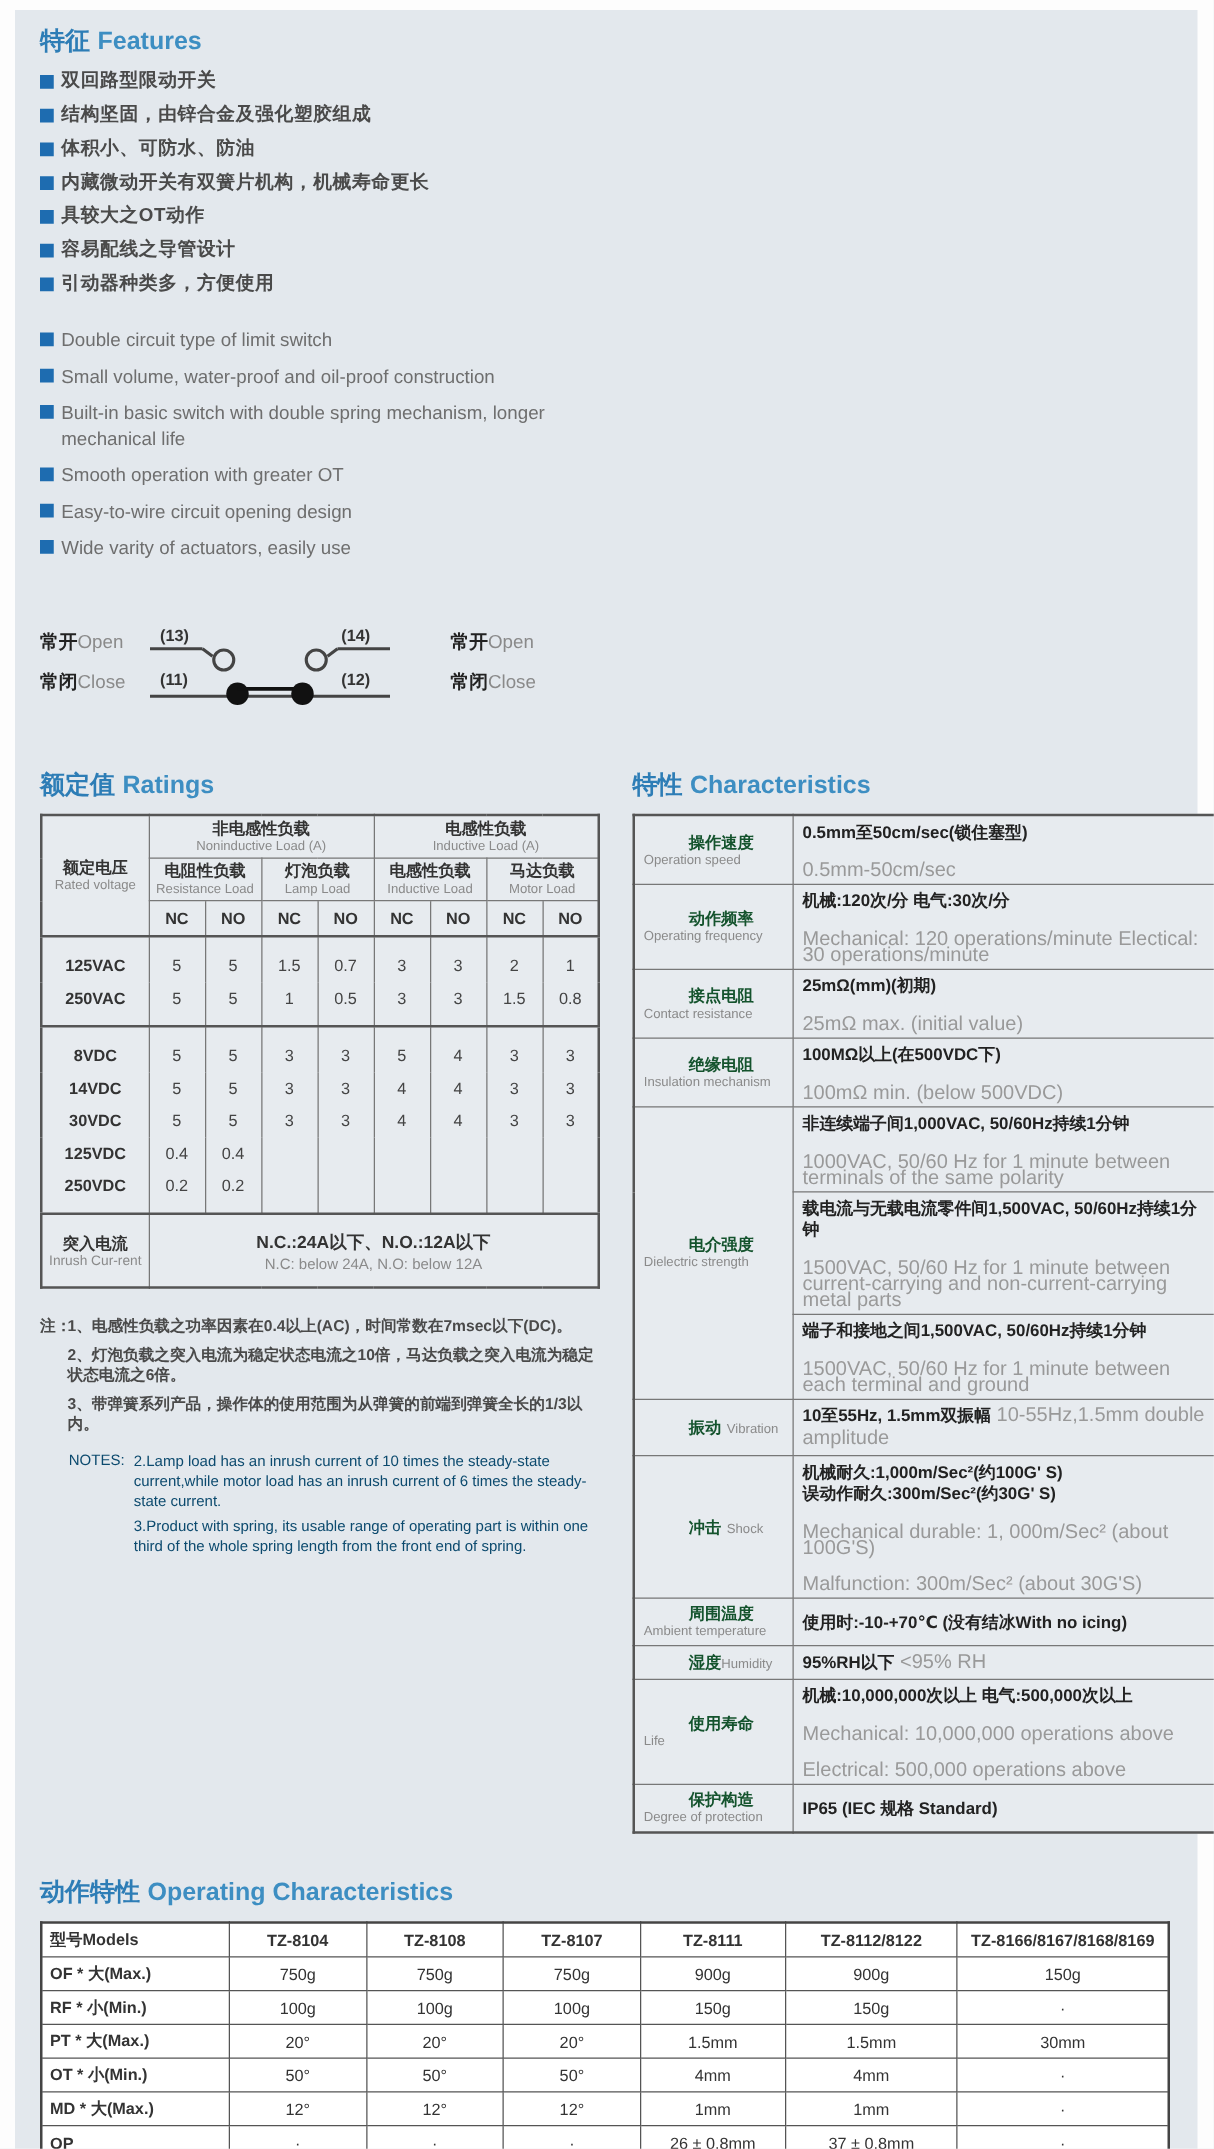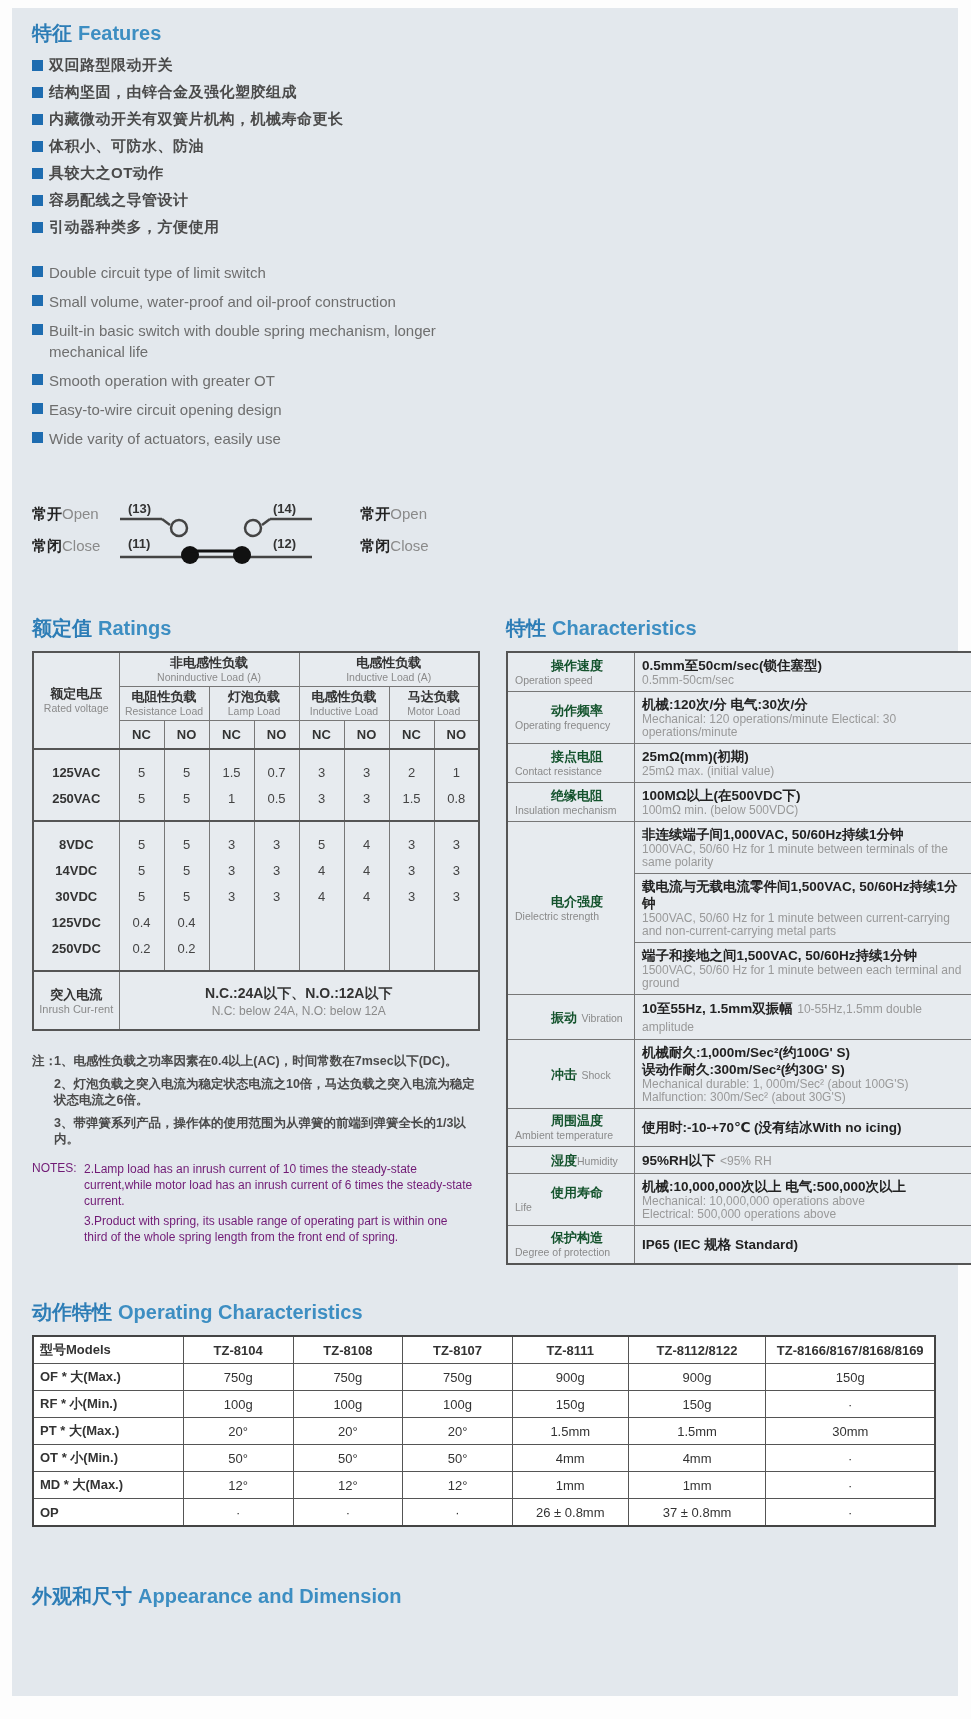--- a/index.html
+++ b/index.html
@@ -53,54 +53,54 @@
   .ratings tbody.grp tr:first-child td{padding-top:12px;}
   .ratings tbody.grp tr:last-child td{padding-bottom:10px;}
   .ratings .inr-label .zh{display:block;font-size:13px;font-weight:bold;color:#333;line-height:16px;}
   .ratings .inr-label .en{display:block;font-size:11px;color:#8a8a8a;line-height:13px;}
   .ratings .inr-val .zh{display:block;font-size:14px;font-weight:bold;color:#333;line-height:19px;}
   .ratings .inr-val .en{display:block;font-size:12px;color:#8a8a8a;line-height:16px;}
   
   .notes-zh{margin-top:22px;font-size:12.5px;color:#4a4a4a;font-weight:bold;position:relative;padding-left:22px;}
   .notes-zh .nlabel{position:absolute;left:0;top:0;}
   .notes-zh .item{margin-bottom:7px;line-height:16px;}
-  .notes-en{margin-top:14px;font-size:12px;color:#701a75;position:relative;padding-left:52px;}
+  .notes-en{margin-top:14px;font-size:12px;color:#0c4a6e;position:relative;padding-left:52px;margin-left:23px;}
   .notes-en .nlabel{position:absolute;left:0;top:0;}
   .notes-en .item{margin-bottom:4px;line-height:16px;max-width:390px;}
   
   table.chars{width:468px;border:2px solid #555;background:#e7ebef;}
   .chars td{border:1px solid #777;padding:4px 7px;vertical-align:middle;}
   .chars td.lbl{width:112px;}
   .chars .lzh{display:block;font-size:13px;font-weight:bold;color:#14532d;line-height:16px;margin-left:36px;}
   .chars .len{display:block;font-size:10.5px;color:#8a8a8a;line-height:13px;}
   .chars .lzh.inline,.chars .len.inline{display:inline;}
   .chars .vzh{display:block;font-size:13.5px;font-weight:bold;color:#222;line-height:17px;}
-  .chars .ven{display:block;font-size:12px;color:#999;line-height:13px;}
+  .chars .ven{display:block;font-size:16px;color:#999;line-height:13px;margin-top:16px;}
   .chars .vzh.inline,.chars .ven.inline{display:inline;}
   
   .opsec{margin-top:34px;}
   table.optable{width:904px;border:2px solid #444;background:#ffffff;}
   .optable th,.optable td{border:1px solid #555;padding:3px 6px;font-size:13px;color:#333;text-align:center;height:20px;}
   .optable th{font-weight:bold;}
   .optable td.lbl,.optable th.lbl{text-align:left;width:140px;font-weight:bold;color:#333;}
   
   .appear{margin-top:56px;}
 </style>
 </head>
 <body>
 
 <div class="panel">
 
   <h2 class="sec"><span>特征</span><span class="en">Features</span></h2>
 
   <ul class="blist zh">
     <li><span class="sq"></span><span>双回路型限动开关</span></li>
     <li><span class="sq"></span><span>结构坚固，由锌合金及强化塑胶组成</span></li>
+    <li><span class="sq"></span><span>体积小、可防水、防油</span></li>
     <li><span class="sq"></span><span>内藏微动开关有双簧片机构，机械寿命更长</span></li>
-    <li><span class="sq"></span><span>体积小、可防水、防油</span></li>
     <li><span class="sq"></span><span>具较大之OT动作</span></li>
     <li><span class="sq"></span><span>容易配线之导管设计</span></li>
     <li><span class="sq"></span><span>引动器种类多，方便使用</span></li>
   </ul>
 
   <ul class="blist en">
     <li><span class="sq"></span><span>Double circuit type of limit switch</span></li>
     <li><span class="sq"></span><span>Small volume, water-proof and oil-proof construction</span></li>
     <li><span class="sq"></span><span>Built-in basic switch with double spring mechanism, longer mechanical life</span></li>
     <li><span class="sq"></span><span>Smooth operation with greater OT</span></li>

